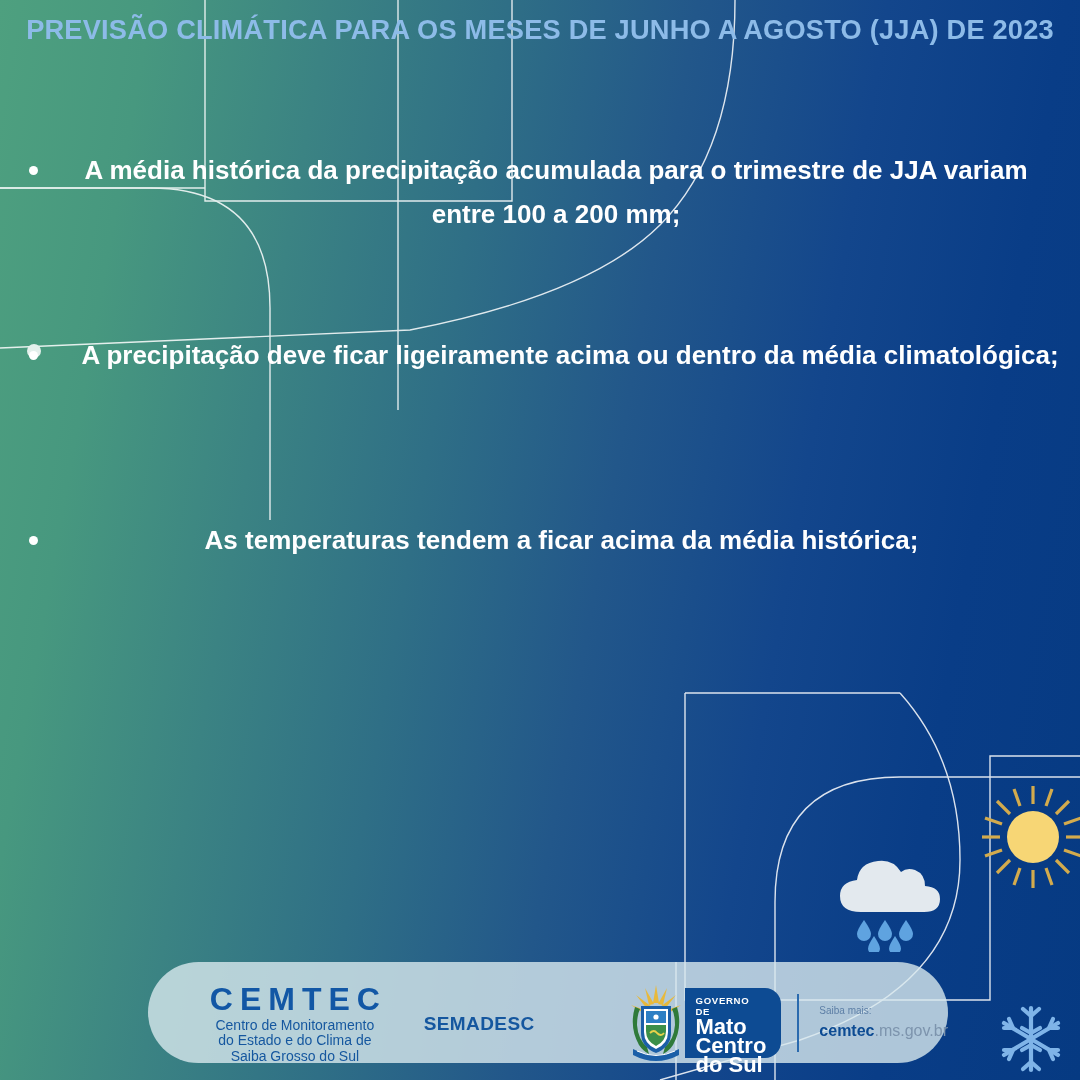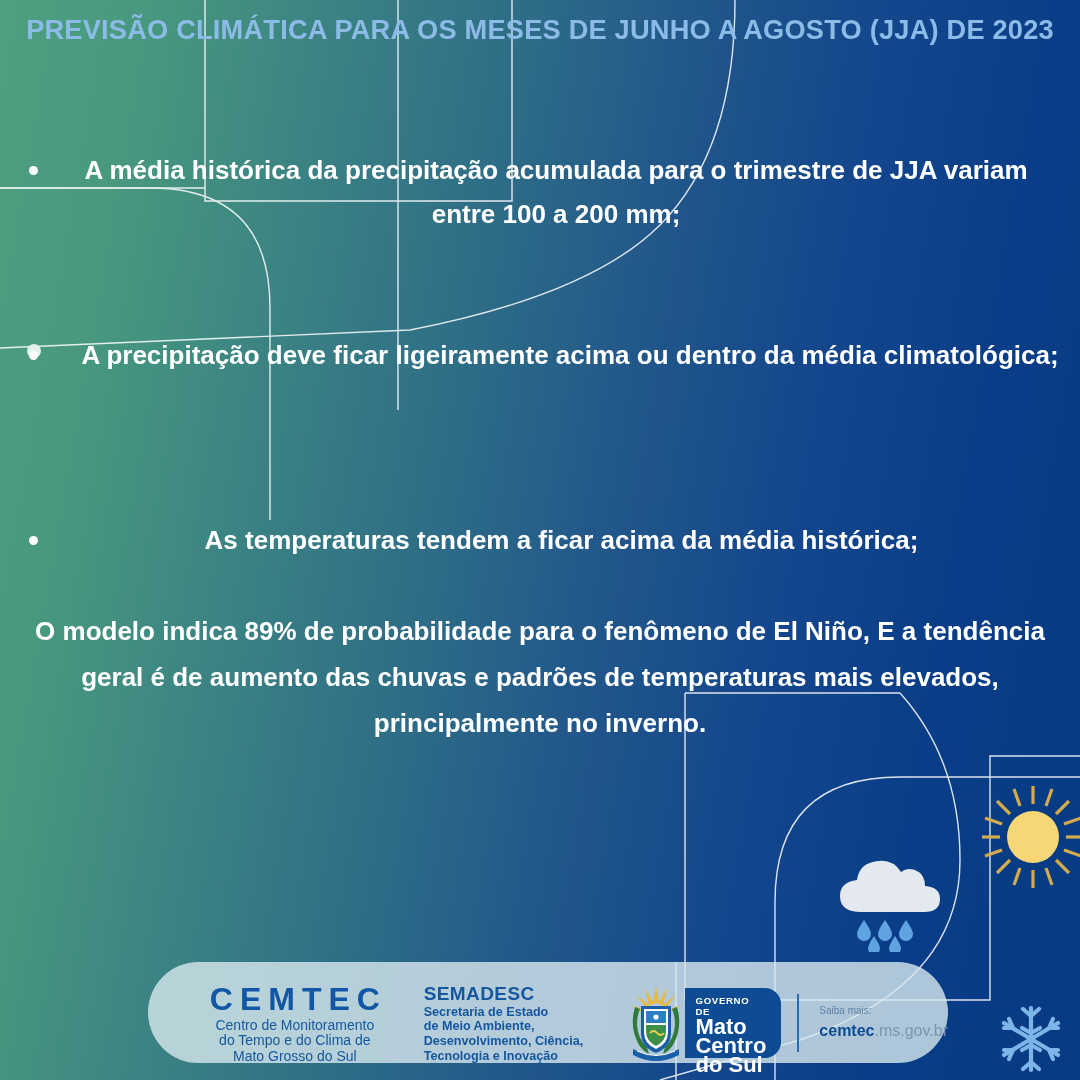--- a/index.html
+++ b/index.html
@@ -252,21 +252,20 @@
   <div class="body-text bullet-row" id="bullet2">
     <span class="bullet-dot"></span>
     <span class="bullet-body">A precipitação deve ficar ligeiramente acima ou dentro da média climatológica;</span>
   </div>
 
   <div class="body-text bullet-row" id="bullet3">
     <span class="bullet-dot"></span>
     <span class="bullet-body">As temperaturas tendem a ficar acima da média histórica;</span>
   </div>
 
-  <div class="body-text" id="paragraph">O modelo indica 89% de probabilidade para o fenômeno de El Niño, E a tendência geral é de aumento das chuvas e padrões de temperaturas mais elevados, principalmente no inverno.</div>
 
   <svg class="icon-rain" viewBox="0 0 122 106">
     <path d="M33 66 Q12 66 12 50 Q12 36 29 34 Q31 17 50 15 Q65 13 73 26 Q79 21 87 24 Q97 28 97 40 Q112 41 112 53 Q112 66 96 66 Z" fill="#e3e9ee"></path>
     <g fill="#5fa3e0">
       <path d="M36 74 q7 10 7 14 a7 7 0 0 1-14 0 q0-4 7-14Z"></path>
       <path d="M57 74 q7 10 7 14 a7 7 0 0 1-14 0 q0-4 7-14Z"></path>
       <path d="M78 74 q7 10 7 14 a7 7 0 0 1-14 0 q0-4 7-14Z"></path>
       <path d="M46 90 q6 9 6 12.5 a6 6 0 0 1-12 0 q0-3.5 6-12.5Z"></path>
       <path d="M67 90 q6 9 6 12.5 a6 6 0 0 1-12 0 q0-3.5 6-12.5Z"></path>
     </g>
@@ -310,33 +309,27 @@
     </g>
   </svg>
 
   <div class="footer-pill"></div>
   <div class="footer-inner">
 
     <div class="cemtec-block">
       <div class="cemtec-word">CEMTEC</div>
       <div class="cemtec-sub">
         <div>Centro de Monitoramento</div>
-        <div>do Tempo e do Clima de</div>
-        <div>Mato Grosso do Sul</div>
+        <div>do Estado e do Clima de</div>
+        <div>Saiba Grosso do Sul</div>
       </div>
     </div>
 
     <div class="semadesc-block">
       <div class="semadesc-word">SEMADESC</div>
-      <div class="semadesc-sub">
-        <div>Secretaria de Estado</div>
-        <div>de Meio Ambiente,</div>
-        <div>Desenvolvimento, Ciência,</div>
-        <div>Tecnologia e Inovação</div>
-      </div>
     </div>
 
     <div class="gov-logo">
       <svg class="brasao" viewBox="0 0 62 84">
         <g stroke="none">
 
           <g fill="#e8b93c">
             <path d="M31 4 L34 22 L28 22 Z"></path>
             <path d="M20 7 L29 23 L24 24 Z"></path>
             <path d="M42 7 L33 23 L38 24 Z"></path>

